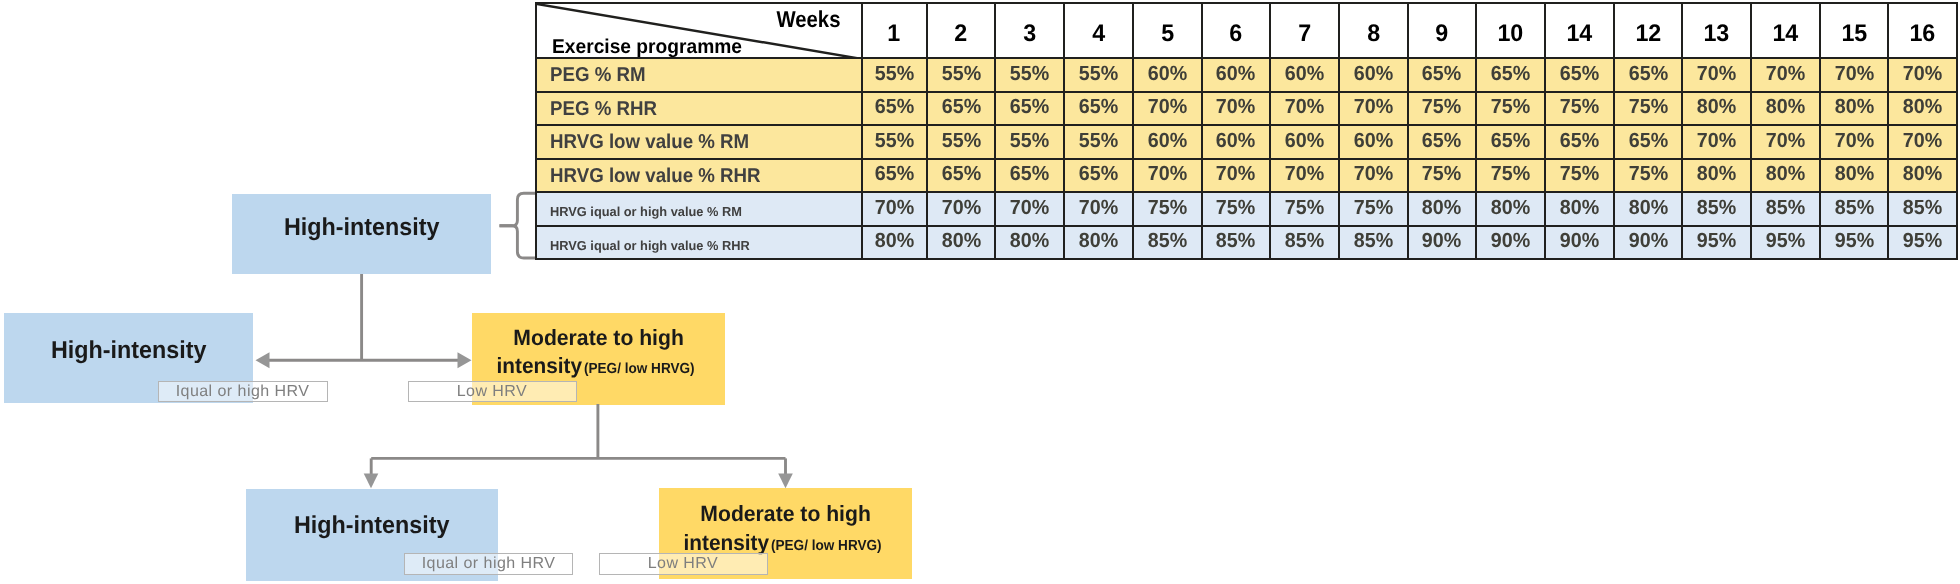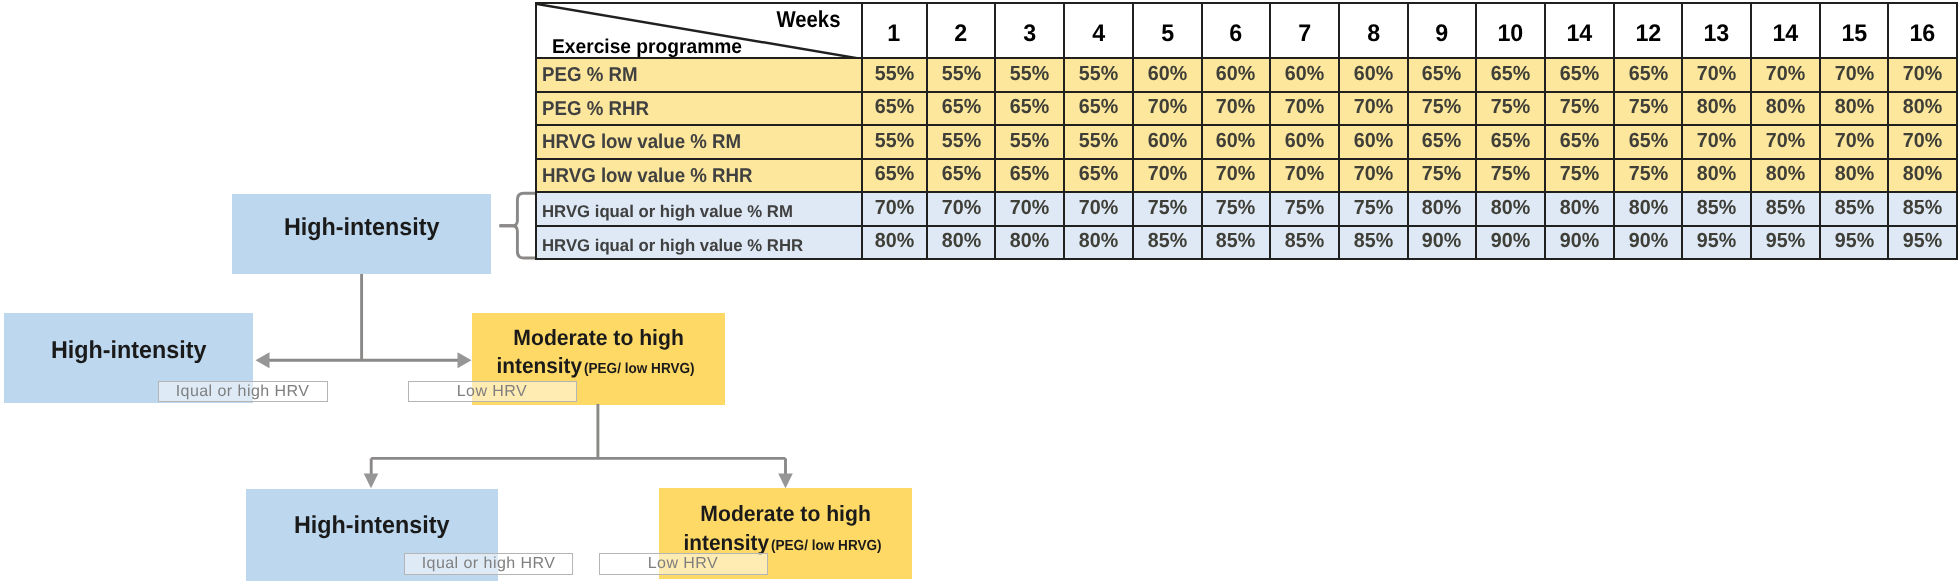--- a/index.html
+++ b/index.html
@@ -10,23 +10,23 @@
 
   
   #tbl{position:absolute;left:535px;top:2px;border-radius:10px;}
   #tbl table{border-collapse:collapse;table-layout:fixed;width:1421.3px;}
   #tbl td{border:2px solid #20201e;padding:0;text-align:center;vertical-align:middle;
           height:31.5px;color:#3f3f38;font-weight:bold;font-size:20.5px;
           line-height:1;white-space:nowrap;overflow:hidden;}
   #tbl td span.sq{display:inline-block;transform:scaleX(0.96);position:relative;top:-1px;}
   #tbl td.hdr{height:53px;background:#ffffff;color:#000000;font-size:24px;}
   #tbl td.hdr span.sq{transform:scaleX(0.97);top:3px;}
-  #tbl td.rowlabel{text-align:left;padding-left:5px;font-size:20px;color:#404040;}
+  #tbl td.rowlabel{text-align:left;padding-left:13px;font-size:20px;color:#404040;}
   #tbl td.rowlabel span.sq{transform-origin:left center;transform:scaleX(0.935);top:0.5px;}
-  #tbl tr.r5 td.rowlabel, #tbl tr.r6 td.rowlabel{font-size:17px;}
+  #tbl tr.r5 td.rowlabel, #tbl tr.r6 td.rowlabel{font-size:13px;}
   #tbl tr.r5 td.rowlabel span.sq, #tbl tr.r6 td.rowlabel span.sq{transform:scaleX(0.985);top:3px;}
   .yc{background:#fce79d;}
   .bc{background:#dee9f5;}
   .cornercell{position:relative;background:#ffffff;padding:0;overflow:visible;}
   .cornercell .diag{position:absolute;left:0;top:0;}
   .cornercell .cw{position:absolute;right:20px;top:4px;font-size:23px;line-height:1;
                   font-weight:bold;color:#000;
                   transform:scaleX(0.883);transform-origin:right top;}
   .cornercell .ce{position:absolute;left:14.5px;top:32.5px;font-size:20px;line-height:1;
                   font-weight:bold;color:#000;

